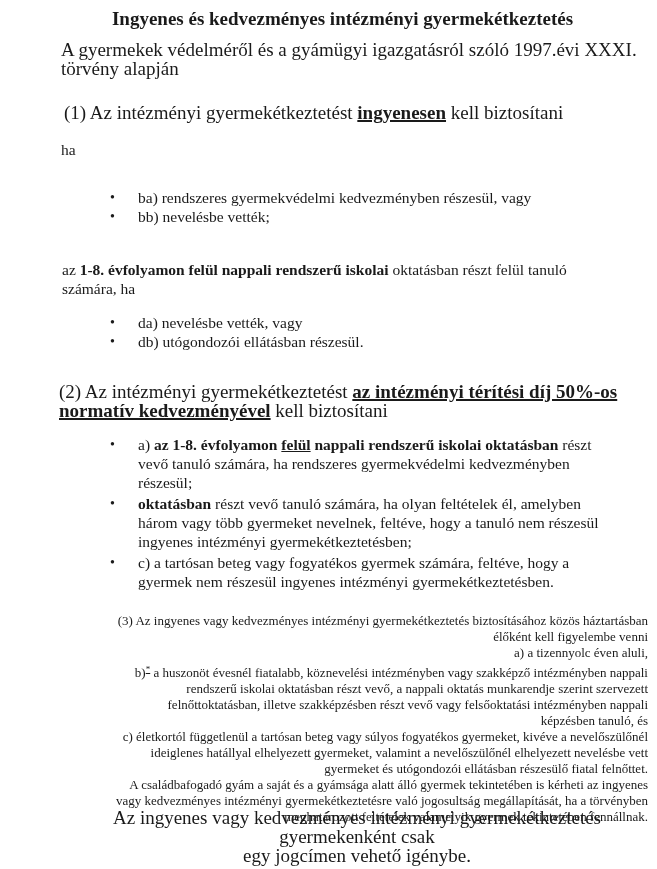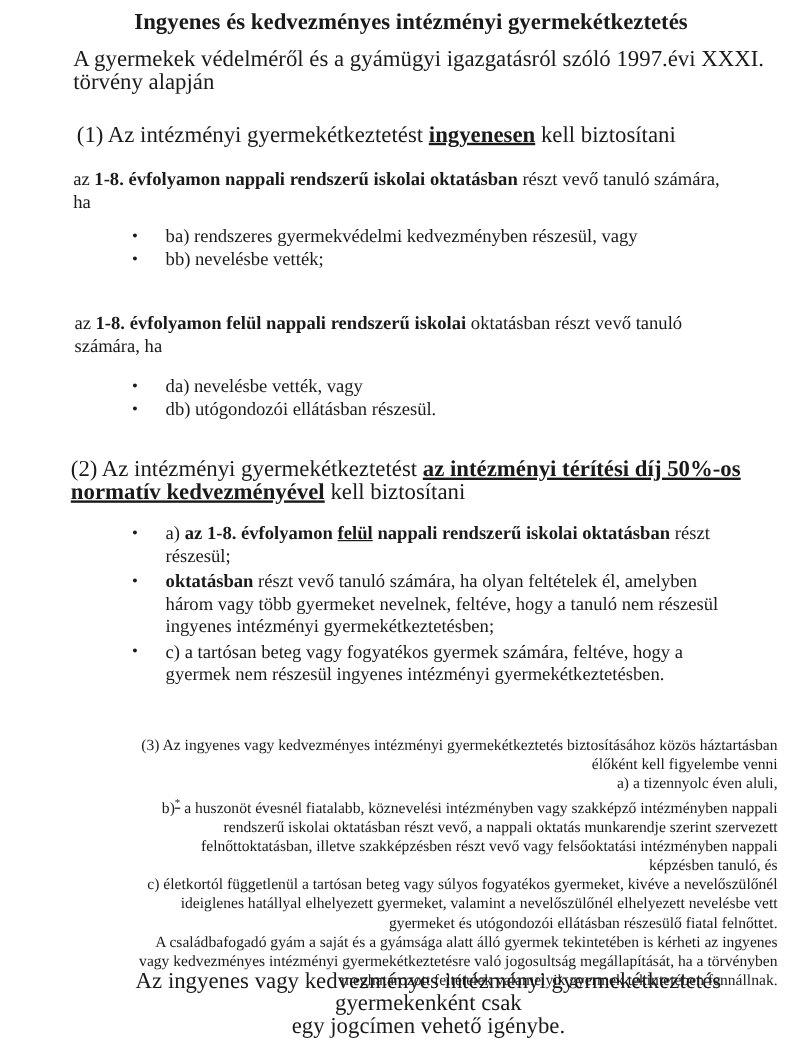--- a/index.html
+++ b/index.html
@@ -32,50 +32,48 @@
 <div class="abs p16" style="left:61px; top:40px;">
   <div>A gyermekek védelméről és a gyámügyi igazgatásról szóló 1997.évi XXXI.</div>
   <div>törvény alapján</div>
 </div>
 
 <div class="abs p16" style="left:64px; top:103px;">
   <span>(1) Az intézményi gyermekétkeztetést </span><span class="b i u">ingyenesen</span><span> kell biztosítani</span>
 </div>
 
 <div class="abs p15" style="left:61px; top:140px;">
-  <div>
-    <span>az </span><span class="b">1-8. évfolyamon nappali rendszerű iskolai oktatásban</span><span> részt vevő tanuló számára,</span>
-  </div>
   <div>ha</div>
 </div>
 <ul class="abs bul p15" style="left:138px; top:188px;">
   <li><span class="dot">•</span><span class="i">ba)</span><span> rendszeres gyermekvédelmi kedvezményben részesül, vagy</span></li>
   <li><span class="dot">•</span><span class="i">bb)</span><span> nevelésbe vették;</span></li>
 </ul>
 
 <div class="abs p15" style="left:62px; top:260px;">
   <div>
-    <span>az </span><span class="b">1-8. évfolyamon felül nappali rendszerű iskolai</span><span> oktatásban részt vevő tanuló</span>
+    <span>az </span><span class="b">1-8. évfolyamon felül nappali rendszerű iskolai</span><span> oktatásban részt felül tanuló</span>
   </div>
   <div>számára, ha</div>
 </div>
 <ul class="abs bul p15" style="left:138px; top:313px;">
   <li><span class="dot">•</span><span class="i">da)</span><span> nevelésbe vették, vagy</span></li>
   <li><span class="dot">•</span><span class="i">db)</span><span> utógondozói ellátásban részesül.</span></li>
 </ul>
 
 <div class="abs p16" style="left:59px; top:382px;">
   <div><span>(2) Az intézményi gyermekétkeztetést </span><span class="b i u">az intézményi térítési díj 50%-os</span></div>
   <div><span class="b i u">normatív kedvezményével</span><span> kell biztosítani</span></div>
 </div>
 
 <ul class="abs bul p15" style="left:138px; top:435px; width:500px;">
   <li style="margin-bottom:2px;">
     <span class="dot">•</span>
     <div><span class="i">a)</span><span class="b"> az 1-8. évfolyamon </span><span class="b u" style="text-decoration-thickness:1px;">felül</span><span class="b"> nappali rendszerű iskolai oktatásban</span><span> részt</span></div>
+    <div>vevő tanuló számára, ha rendszeres gyermekvédelmi kedvezményben</div>
     <div>részesül;</div>
   </li>
   <li style="margin-bottom:2px;">
     <span class="dot">•</span>
     <div><span class="b">oktatásban</span><span> részt vevő tanuló számára, ha olyan feltételek él, amelyben</span></div>
     <div>három vagy több gyermeket nevelnek, feltéve, hogy a tanuló nem részesül</div>
     <div>ingyenes intézményi gyermekétkeztetésben;</div>
   </li>
   <li>
     <span class="dot">•</span>

